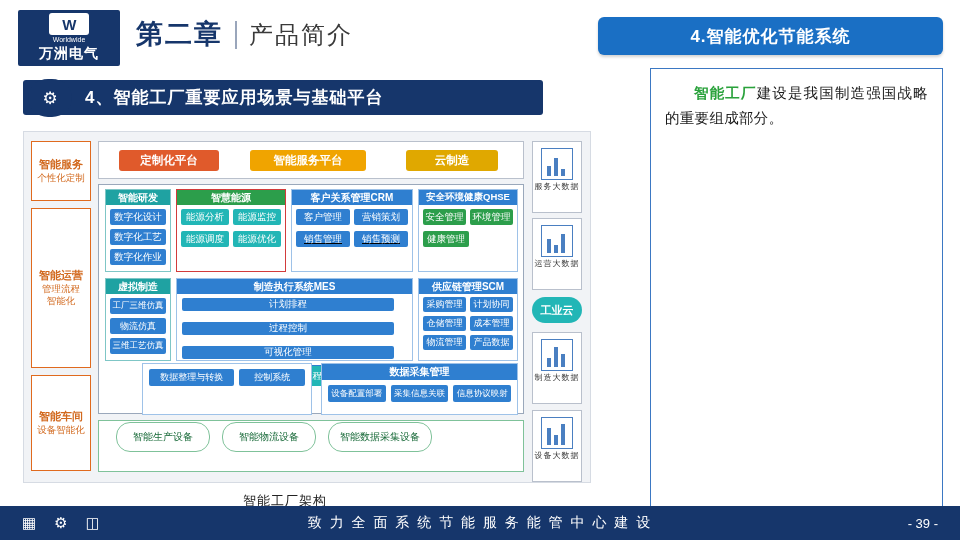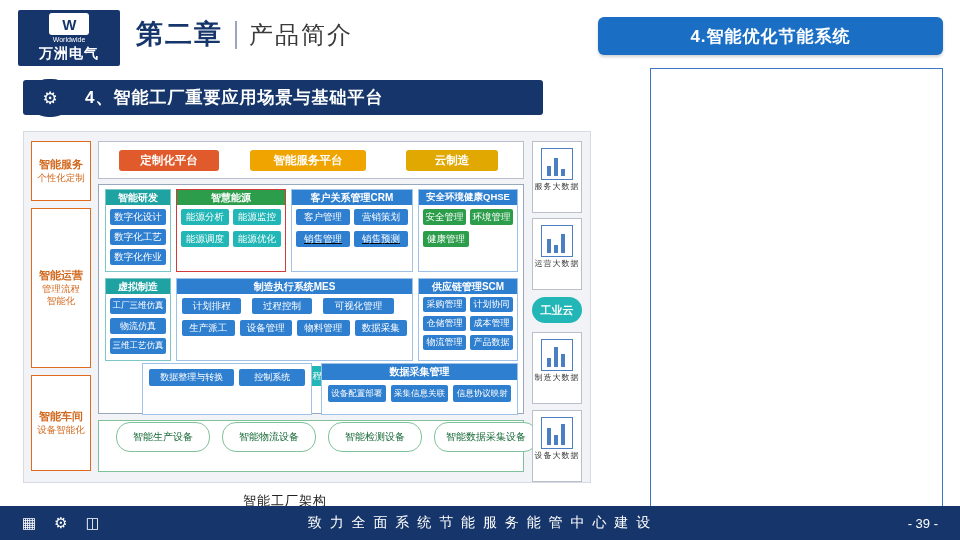--- a/index.html
+++ b/index.html
@@ -226,21 +226,21 @@
 
   <div class="grpbox" style="left:81px;top:146px;width:66px;height:83px;border:1px solid #7fc6c6;">
     <div class="grphead" style="height:15px;background:#1fa2a2;font-size:10px;">虚拟制造</div>
     <div class="cell" style="margin:4px 4px 0 4px;height:16px;background:#2f7fd0;font-size:8.5px;">工厂三维仿真</div>
     <div class="cell" style="margin:4px 4px 0 4px;height:16px;background:#2f7fd0;font-size:9px;">物流仿真</div>
     <div class="cell" style="margin:4px 4px 0 4px;height:16px;background:#2f7fd0;font-size:8.5px;">三维工艺仿真</div>
   </div>
 
   <div class="grpbox" style="left:152px;top:146px;width:237px;height:83px;border:1px solid #9ec2e8;">
     <div class="grphead" style="height:15px;background:#2f7fd0;font-size:10px;">制造执行系统MES</div>
-    <div style="display:flex;gap:11px;margin:4px 18px 0 5px;">
+    <div style="display:flex;gap:11px;margin:4px 18px 0 5px;flex-direction:column;">
       <div class="cell" style="flex:1;height:16px;background:#2f7fd0;font-size:9.5px;">计划排程</div>
       <div class="cell" style="flex:1;height:16px;background:#2f7fd0;font-size:9.5px;">过程控制</div>
       <div class="cell" style="flex:1.2;height:16px;background:#2f7fd0;font-size:9.5px;">可视化管理</div>
     </div>
     <div style="display:flex;gap:5px;margin:6px 5px 0 5px;">
       <div class="cell" style="flex:1;height:16px;background:#2f7fd0;font-size:9.5px;">生产派工</div>
       <div class="cell" style="flex:1;height:16px;background:#2f7fd0;font-size:9.5px;">设备管理</div>
       <div class="cell" style="flex:1;height:16px;background:#2f7fd0;font-size:9.5px;">物料管理</div>
       <div class="cell" style="flex:1;height:16px;background:#2f7fd0;font-size:9.5px;">数据采集</div>
     </div>
@@ -296,21 +296,20 @@
     <div style="display:flex;gap:5px;margin:5px 6px 0 6px;">
       <div class="cell" style="flex:1;height:17px;background:#2f7fd0;font-size:8.5px;">设备配置部署</div>
       <div class="cell" style="flex:1;height:17px;background:#2f7fd0;font-size:8.5px;">采集信息关联</div>
       <div class="cell" style="flex:1;height:17px;background:#2f7fd0;font-size:8.5px;">信息协议映射</div>
     </div>
   </div>
 
   <div style="position:absolute;left:92px;top:290px;display:flex;gap:12px;">
     <div style="width:92px;height:28px;border:1px solid #7fc29a;border-radius:14px;background:#fff;display:flex;align-items:center;justify-content:center;font-size:10px;color:#1a6b3a;">智能生产设备</div>
     <div style="width:92px;height:28px;border:1px solid #7fc29a;border-radius:14px;background:#fff;display:flex;align-items:center;justify-content:center;font-size:10px;color:#1a6b3a;">智能物流设备</div>
-    <div style="width:92px;height:28px;border:1px solid #7fc29a;border-radius:14px;background:#fff;display:flex;align-items:center;justify-content:center;font-size:10px;color:#1a6b3a;">智能检测设备</div>
     <div style="width:102px;height:28px;border:1px solid #7fc29a;border-radius:14px;background:#fff;display:flex;align-items:center;justify-content:center;font-size:10px;color:#1a6b3a;">智能数据采集设备</div>
   </div>
 
   <div class="bd" style="left:508px;top:9px;height:72px;">
     <div class="chart">
         <i style="left:5px;height:10px;"></i>
         <i style="left:12px;height:18px;"></i>
         <i style="left:19px;height:7px;"></i>
       </div>
     <div class="lbl" style="writing-mode:horizontal-tb;font-size:8px;margin-top:3px;">服务大数据</div>
@@ -341,20 +340,23 @@
   </div>
 
   <div class="cloud" style="left:508px;top:165px;width:50px;height:26px;">工业云</div>
 </div>
 
 <div class="legend-title">智能工厂架构</div>
 <div class="legend-sw"></div>
 <div class="legend-txt">WOES系统涵盖功能板块</div>
 
 <div class="panel">
+  <p>
+    <span class="hl-green">智能工厂</span><span>建设是我国制造强国战略的重要组成部分。</span>
+  </p>
 </div>
 
 <div class="footer">
   <div class="icons">
     <span>▦</span>
     <span>⚙</span>
     <span>◫</span>
   </div>
   <div class="slogan">致 力 全 面 系 统 节 能    服 务 能 管 中 心 建 设</div>
   <div class="page">- 39 -</div>

